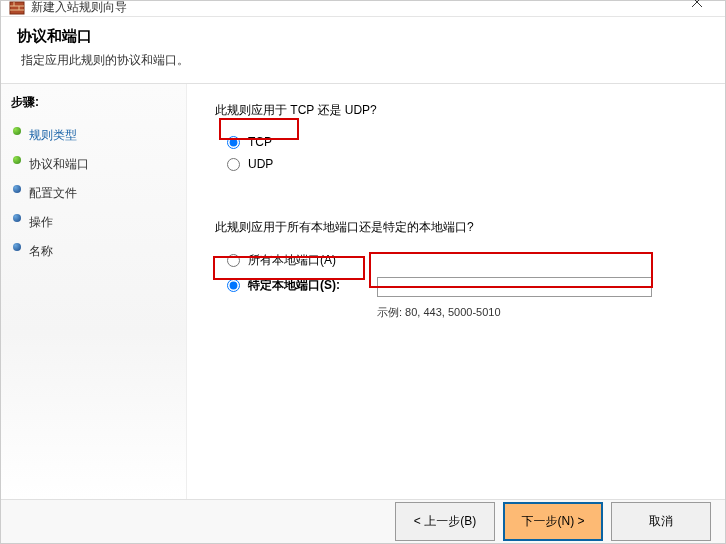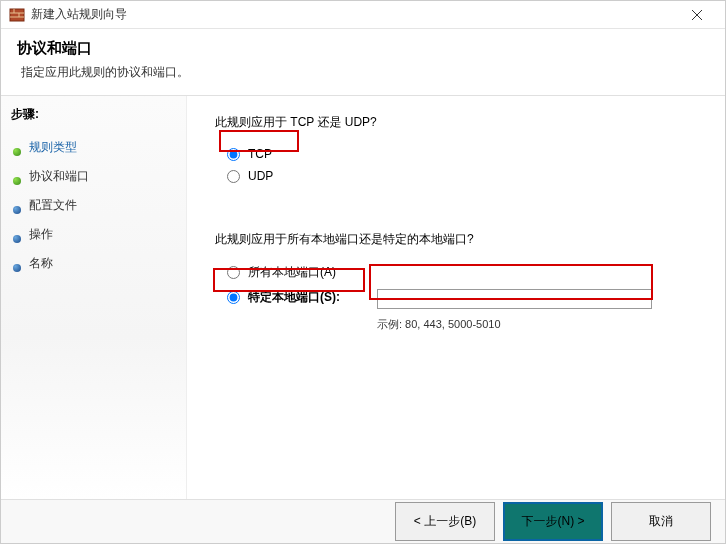--- a/index.html
+++ b/index.html
@@ -1,46 +1,46 @@
 <!DOCTYPE html>
 <html><head>
   <meta charset="utf-8">
   <style>
     * { box-sizing: border-box; margin: 0; padding: 0; }
     body { font-family: "Microsoft YaHei", "Segoe UI", sans-serif; font-size: 12px; background: #f0f0f0; }
     .window { width: 726px; height: 544px; background: #fff; border: 1px solid #ccc; display: flex; flex-direction: column; position: relative; }
-    .titlebar { height: 28px; display: flex; align-items: center; padding: 0 8px; border-bottom: 1px solid #e5e5e5; }
+    .titlebar { height: 16px; display: flex; align-items: flex-end; padding: 0 8px; border-bottom: 1px solid #e5e5e5; }
     .titlebar-icon { width: 16px; height: 16px; margin-right: 6px; }
     .titlebar-text { flex: 1; color: #333; }
     .close-btn { width: 40px; height: 28px; display: flex; align-items: center; justify-content: center; cursor: pointer; color: #666; font-size: 14px; }
     .header { padding: 10px 16px 14px; border-bottom: 1px solid #e0e0e0; background: #fff; }
     .header-title { font-size: 15px; font-weight: bold; color: #000; margin-bottom: 6px; }
     .header-desc { font-size: 12px; color: #333; padding-left: 4px; }
     .body { flex: 1; display: flex; overflow: hidden; }
     .sidebar { width: 186px; padding: 10px 8px; background: linear-gradient(to bottom, #fbfbfb, #f5f5f5 60%, #fff); border-right: 1px solid #eee; }
     .sidebar-title { font-weight: bold; color: #000; margin-bottom: 10px; padding-left: 2px; }
-    .step-item { display: flex; align-items: flex-end; padding: 6px 4px; color: #333; cursor: pointer; }
+    .step-item { display: flex; align-items: flex-start; padding: 6px 4px; color: #333; cursor: pointer; }
     .step-item.active { color: #1a63a8; }
     .step-bullet { width: 8px; height: 8px; border-radius: 50%; margin-right: 8px; flex-shrink: 0; }
     .bullet-green { background: radial-gradient(circle at 30% 30%, #8fe04a, #3a8a1a); }
     .bullet-blue { background: radial-gradient(circle at 30% 30%, #6aa8e0, #1a4a8a); }
     .content { flex: 1; padding: 18px 24px 12px 28px; position: relative; }
     .q-label { margin-bottom: 12px; color: #000; }
     .radio-row { display: flex; align-items: center; padding: 4px 0; margin-left: 12px; }
     .radio-row input[type=radio] { margin-right: 8px; }
     .radio-row label { font-weight: normal; color: #000; }
     .highlight-red { border: 2px solid #d40000; position: absolute; pointer-events: none; }
     .port-input { width: 275px; height: 20px; border: 1px solid #999; padding: 1px 4px; font-size: 12px; }
     .example-text { font-size: 11px; color: #333; margin-top: 4px; margin-left: 150px; }
     .section2 { margin-top: 44px; }
     .port-row { display: flex; align-items: flex-start; margin-left: 12px; padding: 4px 0; }
     .port-row .radio-part { display: flex; align-items: center; width: 150px; }
     .footer { height: 44px; border-top: 1px solid #e0e0e0; display: flex; align-items: center; justify-content: flex-end; padding: 0 14px; gap: 8px; background: #f8f8f8; }
     .btn { min-width: 100px; height: 39px; border: 1px solid #9a9a9a; background: #f0f0f0; font-size: 12px; cursor: pointer; padding: 0 10px; }
-    .btn.primary { border: 2px solid #0a64a4; background: #0f766e; }
+    .btn.primary { border: 2px solid #0a64a4; background: #fdba74; }
     .watermark { position: absolute; right: 6px; bottom: 34px; color: #bdbdbd; font-size: 13px; letter-spacing: 1px; pointer-events: none; }
   </style>
 </head>
 <body>
 
 <div class="window">
 
   <div class="titlebar">
     <svg class="titlebar-icon" viewBox="0 0 16 16">
       <rect x="1" y="2" width="14" height="12" fill="#b04a2a" stroke="#7a2a10"></rect>

